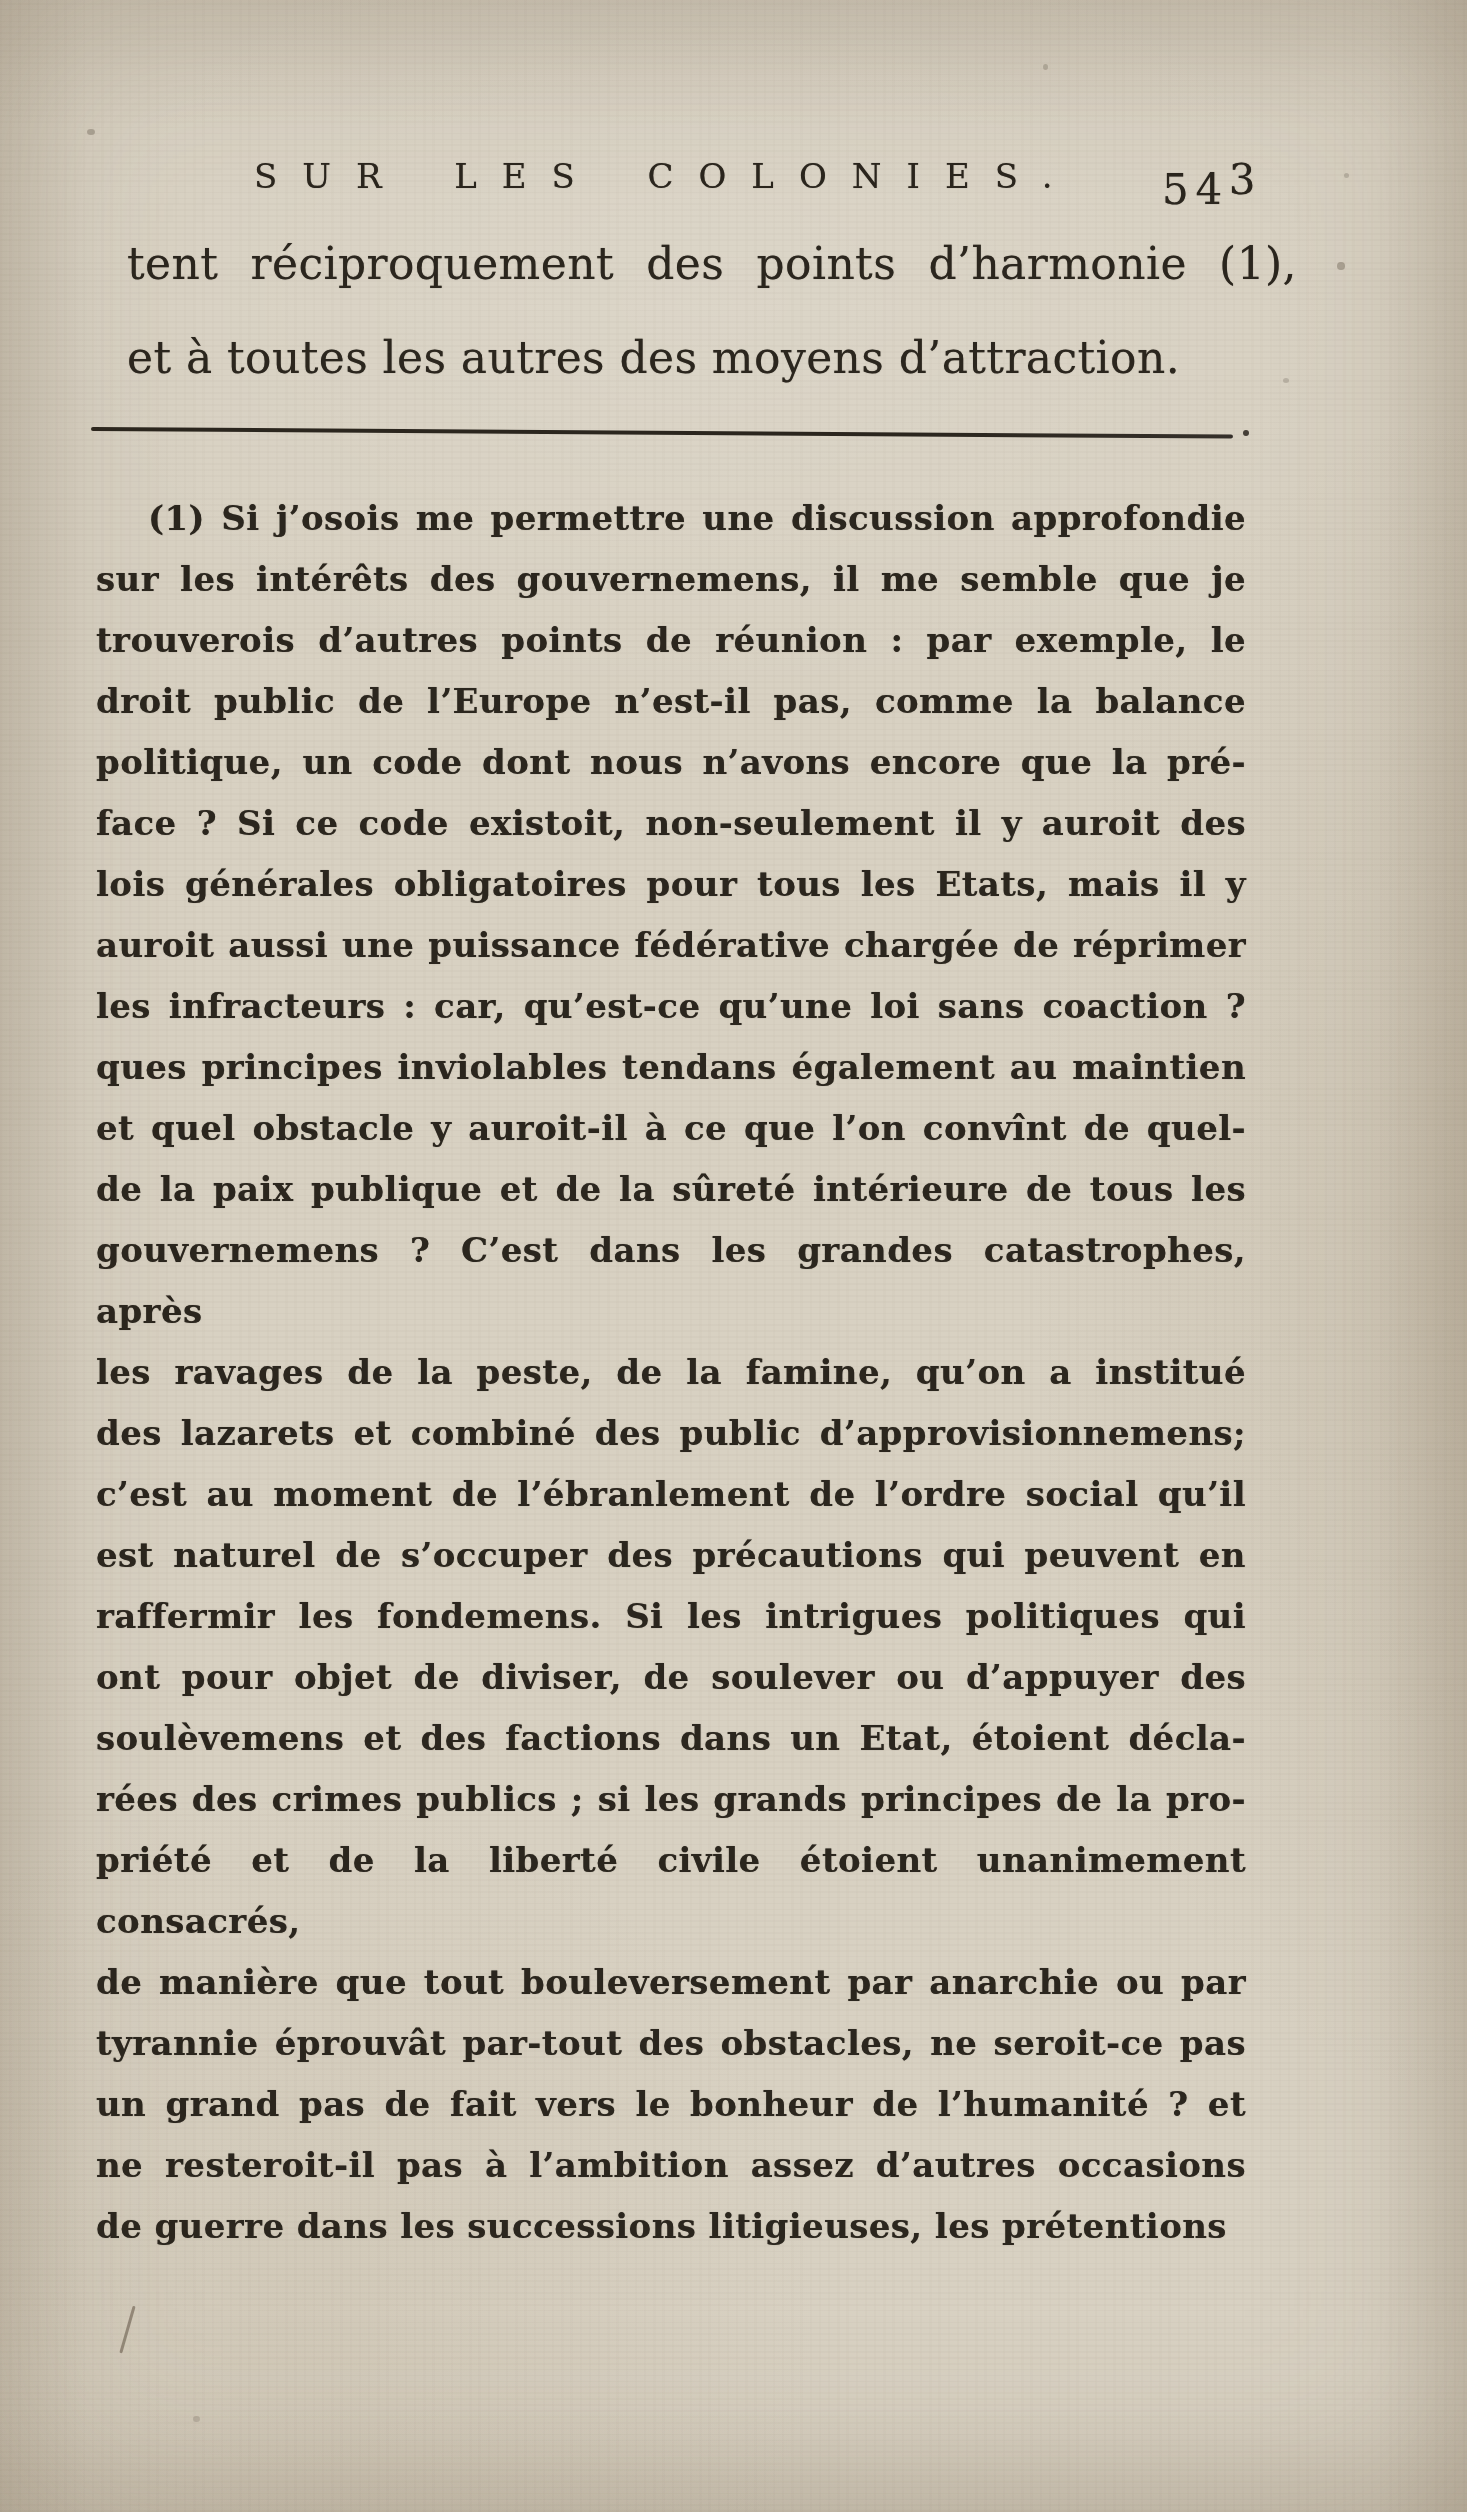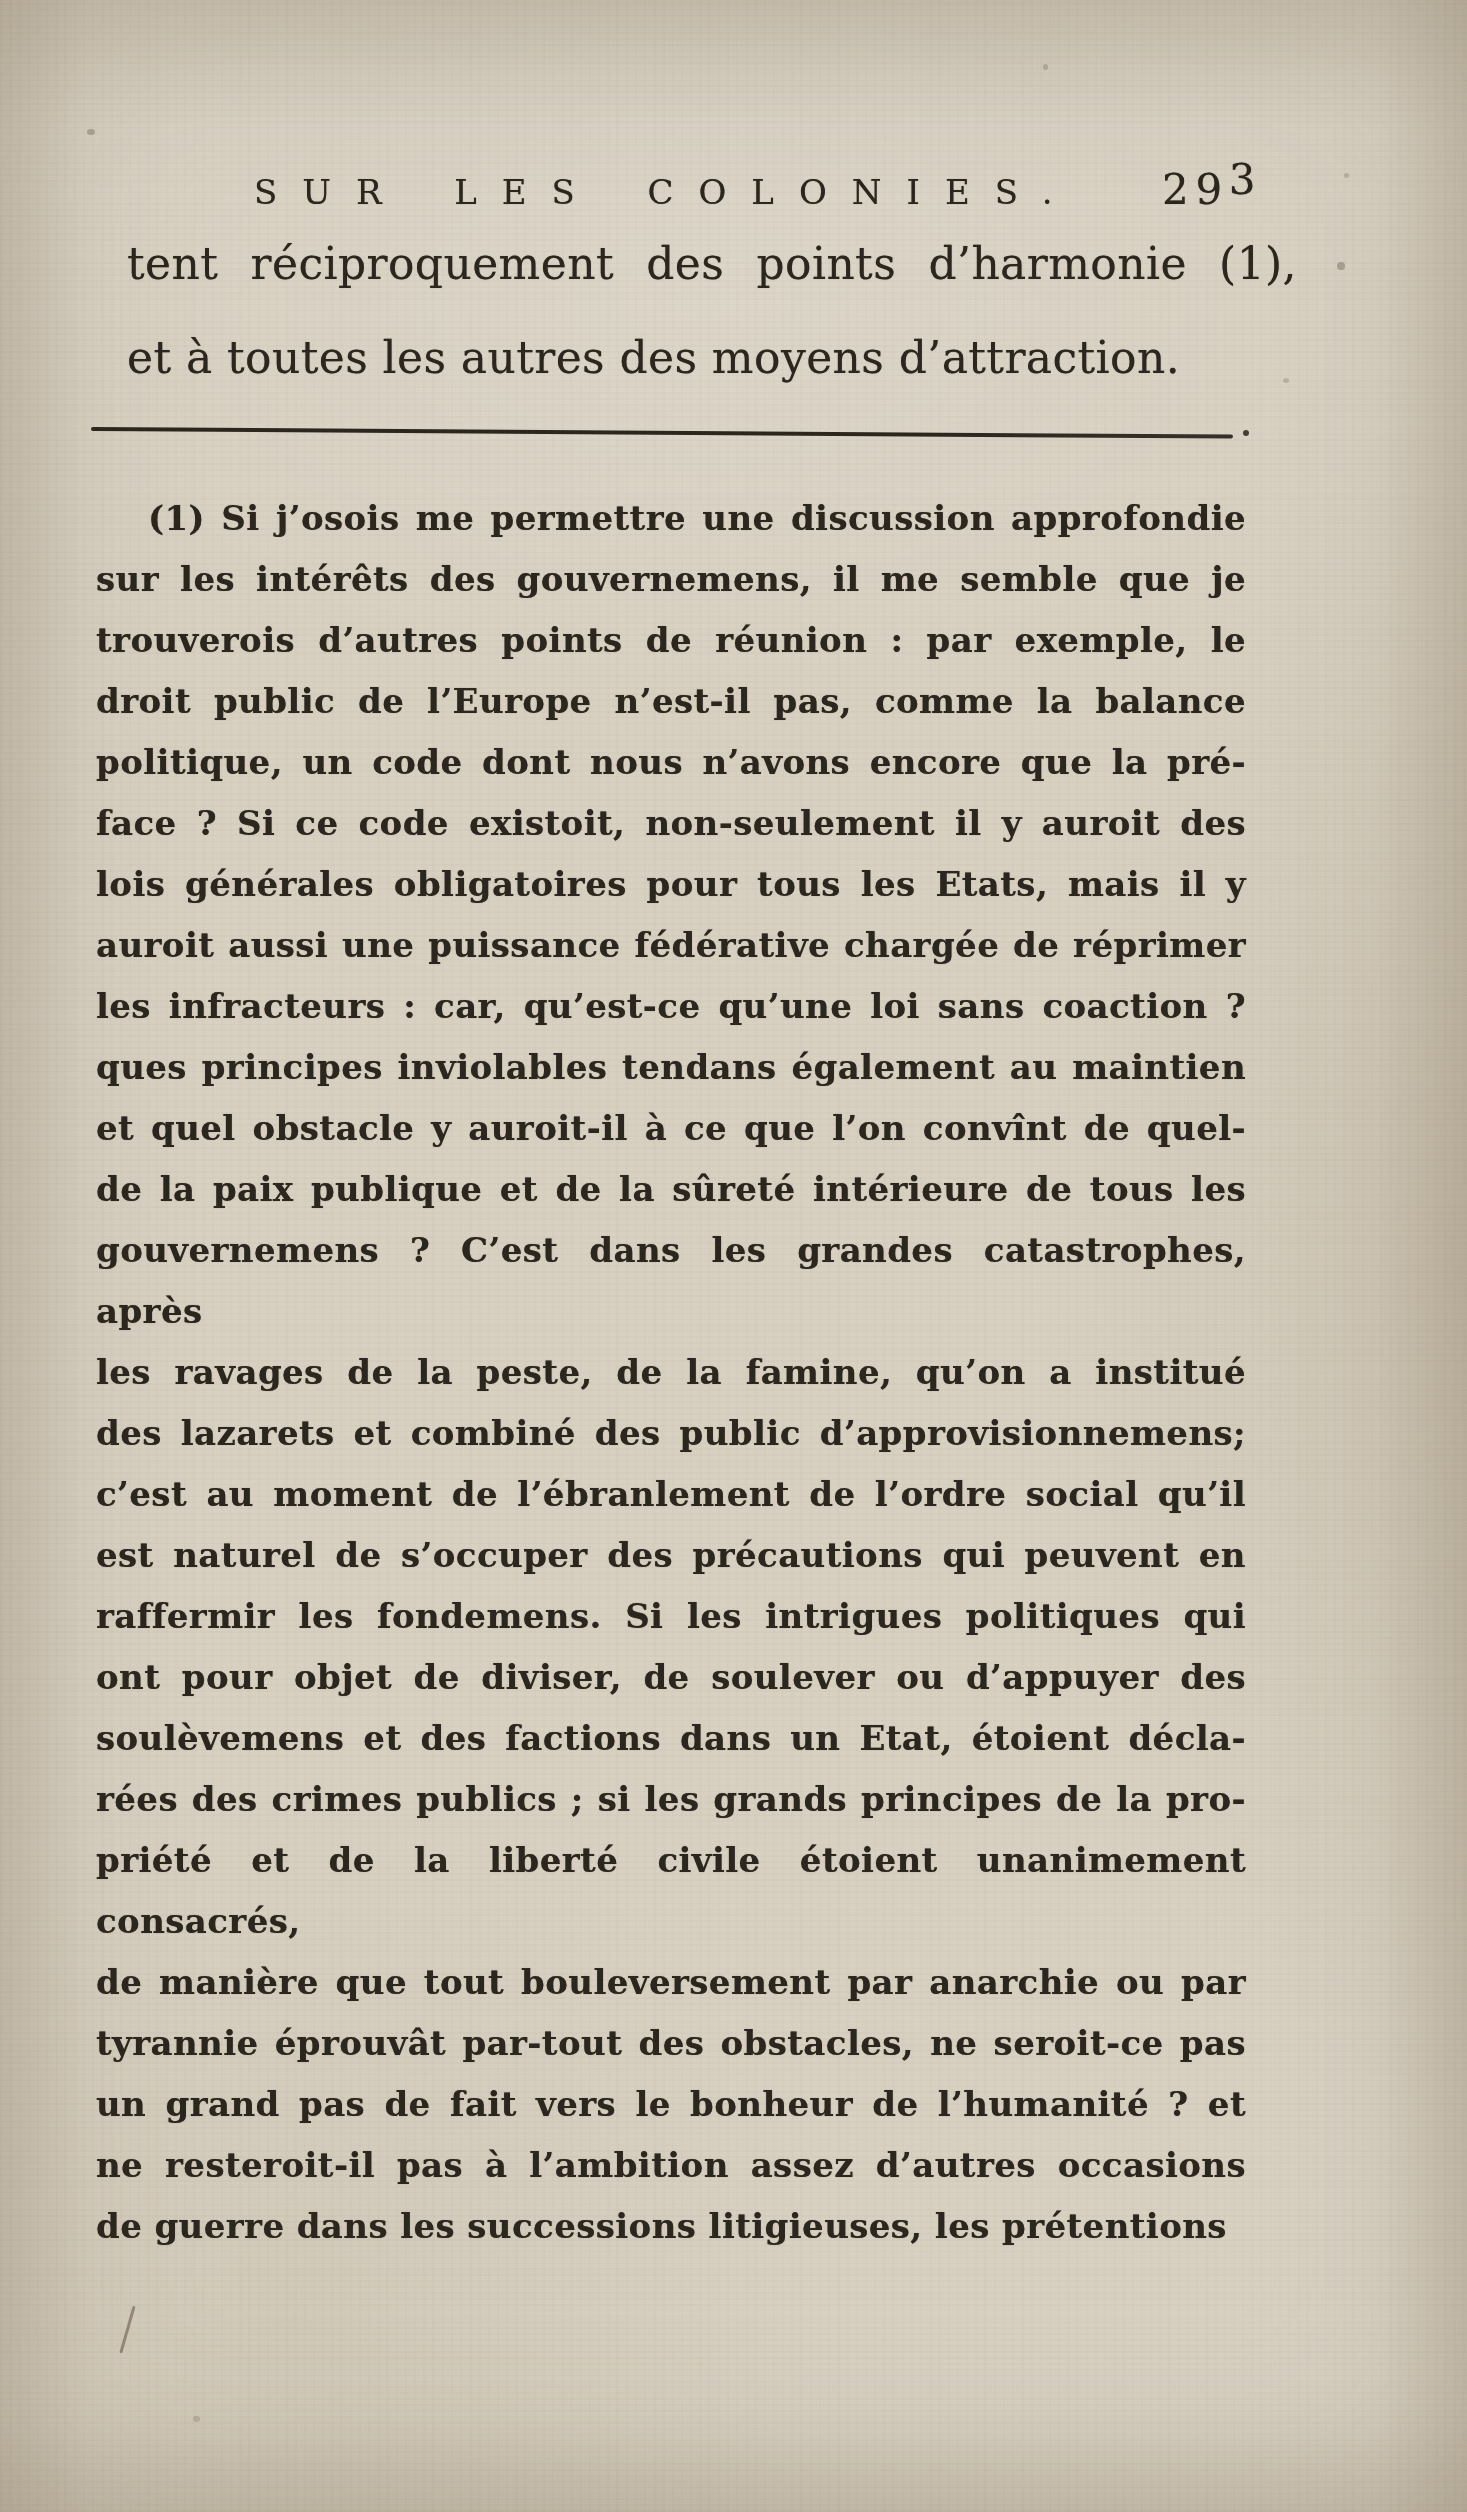--- a/index.html
+++ b/index.html
@@ -31,21 +31,21 @@
   .vignette{
     position:absolute;inset:0;pointer-events:none;
     box-shadow:inset 0 0 185px rgba(96,80,58,0.28);
   }
   .print{
     text-shadow:0 0 0.8px rgba(43,38,30,0.55);
     letter-spacing:0.4px;
   }
   
   .running-head-title{
-    position:absolute;left:254px;top:172px;
+    position:absolute;left:254px;top:156px;
     font-size:34px;letter-spacing:25px;word-spacing:11.8px;
     white-space:nowrap;
   }
   .page-number{
     position:absolute;left:1162px;top:165px;
     font-size:42px;letter-spacing:6.7px;white-space:nowrap;
   }
   .page-number .sup{display:inline-block;transform:translateY(-10px);}
   
   .main-paragraph{
@@ -86,21 +86,21 @@
     background:rgba(70,58,42,0.45);border-radius:1.7px;
     transform:rotate(16deg);pointer-events:none;
   }
 </style>
 </head>
 <body>
 
 <div class="texture"></div>
 
 <div class="running-head-title print">SUR LES COLONIES.</div>
-<div class="page-number print"><span>29</span><span class="sup">3</span></div>
+<div class="page-number print"><span>54</span><span class="sup">3</span></div>
 
 <div class="main-paragraph print">
   <div class="line just">tent réciproquement des points d’harmonie (1),</div>
   <div class="line plain">et à toutes les autres des moyens d’attraction.</div>
 </div>
 
 <div class="footnote-rule"></div>
 <div class="rule-period"></div>
 
 <div class="footnote print">

